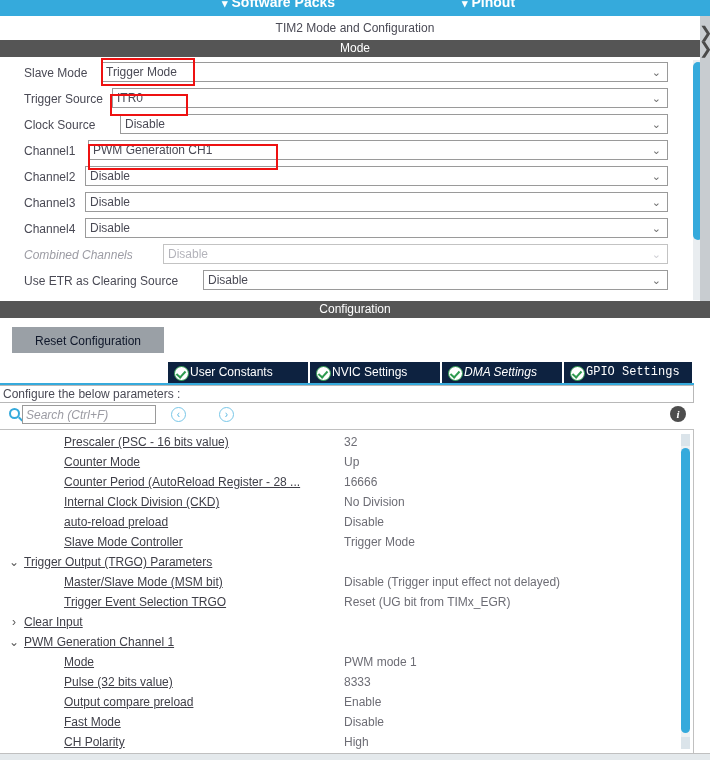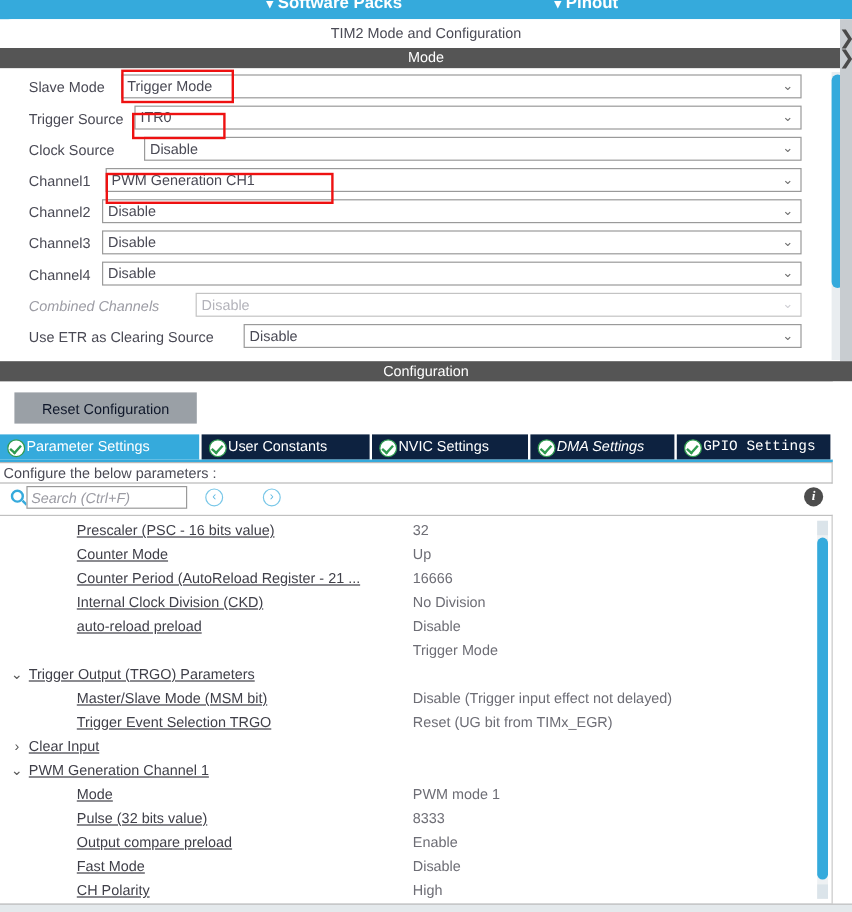--- a/index.html
+++ b/index.html
@@ -451,21 +451,20 @@
   <span class="arrow a2">❯</span>
 </div>
 
 <div class="section-bar section-config">Configuration</div>
 
 <div class="config-area">
 
   <button class="reset-btn">Reset Configuration</button>
 
   <div class="tabbar" id="tabbar">
-      <div class="tab active" style="left: 0px; width: 166px;"><span class="chk"></span><span>Parameter Settings</span></div>
       <div class="tab" style="left: 168px; width: 140px;"><span class="chk"></span><span>User Constants</span></div>
       <div class="tab" style="left: 310px; width: 130px;"><span class="chk"></span><span>NVIC Settings</span></div>
       <div class="tab" style="left: 442px; width: 120px; font-style: italic;"><span class="chk"></span><span>DMA Settings</span></div>
       <div class="tab" style="left: 564px; width: 128px; font-family: Liberation Mono, monospace;"><span class="chk"></span><span>GPIO Settings</span></div>
     </div>
   <div class="tab-underline"></div>
 
   <div class="configure-bar">Configure the below parameters :</div>
 
   <div class="search-row">
@@ -483,32 +482,33 @@
     <div class="param-scroll-thumb"></div>
   <div class="param-row" style="top: 2px;">
         <span class="param-name child">Prescaler (PSC - 16 bits value)</span>
         <span class="param-value">32</span>
       </div>
       <div class="param-row" style="top: 22px;">
         <span class="param-name child">Counter Mode</span>
         <span class="param-value">Up</span>
       </div>
       <div class="param-row" style="top: 42px;">
-        <span class="param-name child">Counter Period (AutoReload Register - 21 ...</span>
+        <span class="param-name child">Counter Period (AutoReload Register - 28 ...</span>
         <span class="param-value">16666</span>
       </div>
       <div class="param-row" style="top: 62px;">
         <span class="param-name child">Internal Clock Division (CKD)</span>
         <span class="param-value">No Division</span>
       </div>
       <div class="param-row" style="top: 82px;">
         <span class="param-name child">auto-reload preload</span>
         <span class="param-value">Disable</span>
       </div>
       <div class="param-row" style="top: 102px;">
+        <span class="param-name child">Slave Mode Controller</span>
         <span class="param-value">Trigger Mode</span>
       </div>
       <div class="param-row" style="top: 122px;">
         <span class="param-chev">⌄</span>
         <span class="param-name group">Trigger Output (TRGO) Parameters</span>
       </div>
       <div class="param-row" style="top: 142px;">
         <span class="param-name child">Master/Slave Mode (MSM bit)</span>
         <span class="param-value">Disable (Trigger input effect not delayed)</span>
       </div>

